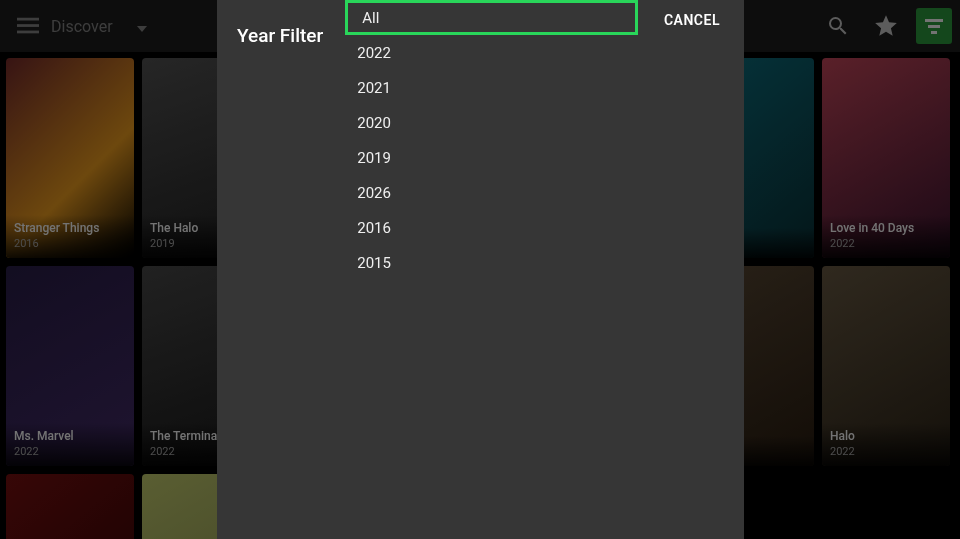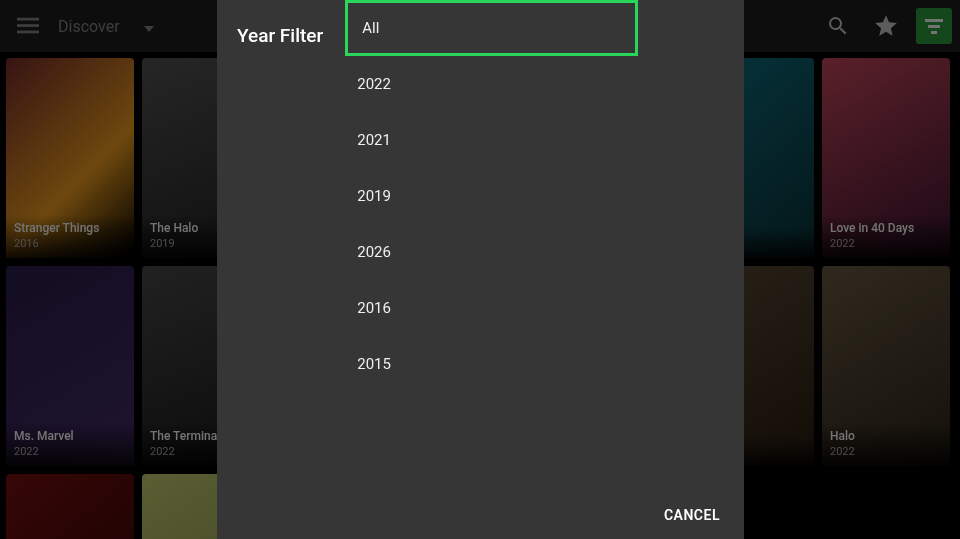--- a/index.html
+++ b/index.html
@@ -26,21 +26,21 @@
   align-items: center;
   justify-content: center;
   cursor: pointer;
 }
 .hamburger svg { fill: #888; }
 .discover-btn {
   display: flex;
   align-items: center;
   color: #888;
   font-size: 16px;
-  margin-left: 10px;
+  margin-left: 3px;
   cursor: pointer;
 }
 .discover-btn .caret { margin-left: 24px; }
 .app-bar-right {
   position: absolute;
   right: 8px;
   display: flex;
   align-items: center;
   gap: 12px;
 }
@@ -114,37 +114,36 @@
   color: #fff;
   font-size: 19px;
   font-weight: 500;
   padding: 24px 20px 14px;
 }
 .options {
   flex: 1;
   overflow: hidden;
 }
 .option {
-  height: 56px;
+  height: 35px;
   display: flex;
   align-items: center;
   padding: 0 14px;
   color: #efefef;
   font-size: 15px;
   cursor: pointer;
 }
 .option.selected {
   border: 3px solid #29d65a;
   margin: 0 2px;
 }
 .dialog-actions {
   display: flex;
   justify-content: flex-end;
   padding: 12px 24px 16px;
-  align-items: flex-end;
 }
 .cancel-btn {
   color: #fff;
   font-size: 14px;
   font-weight: 600;
   letter-spacing: 0.5px;
   cursor: pointer;
 }
 
 
@@ -301,20 +300,21 @@
   </div>
 
 <div class="dim-overlay"></div>
 
 <div class="dialog">
   <div class="dialog-title">Year Filter</div>
   <div class="options" id="options">
       <div class="option selected">All</div>
       <div class="option">2022</div>
       <div class="option">2021</div>
+      <div class="option">2020</div>
       <div class="option">2019</div>
       <div class="option">2026</div>
       <div class="option">2016</div>
       <div class="option">2015</div>
     </div>
   <div class="dialog-actions">
     <div class="cancel-btn">CANCEL</div>
   </div>
 </div>
 

